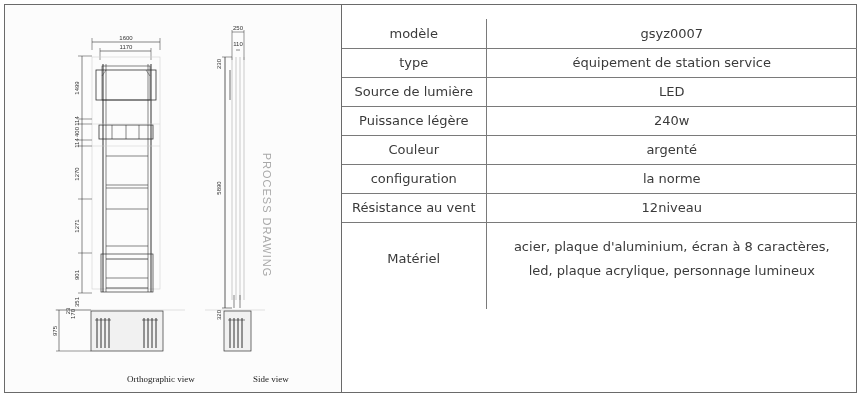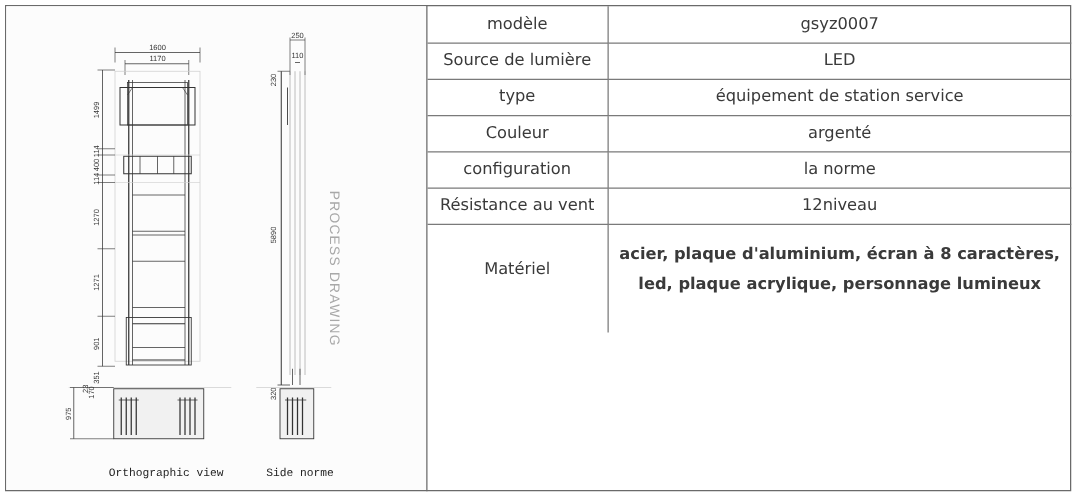--- a/index.html
+++ b/index.html
@@ -1,27 +1,27 @@
 <!DOCTYPE html>
 <html><head>
 <meta charset="utf-8">
 <style>
   html, body { margin:0; padding:0; background:#ffffff; }
   body { width:863px; height:400px; position:relative; overflow:hidden; font-family:"DejaVu Sans", sans-serif; }
   .frame { position:absolute; left:4px; top:4px; width:853px; height:389px; border:1px solid #6a6a6a; box-sizing:border-box; }
   .drawing-panel { position:absolute; left:5px; top:5px; width:336px; height:387px; background:#fcfcfc; }
   .panel-divider { position:absolute; left:341px; top:4px; width:1px; height:389px; background:#6a6a6a; }
-  .spec-table { position:absolute; left:342px; top:5px; width:515px; border-collapse:collapse; table-layout:fixed; }
+  .spec-table { position:absolute; left:342px; top:19px; width:515px; border-collapse:collapse; table-layout:fixed; }
   .spec-table td { border:1px solid #7a7a7a; text-align:center; vertical-align:middle; color:#3a3a3a; font-size:13px; padding:0 6px; height:29px; box-sizing:border-box; }
   .spec-table tr:first-child td { border-top:none; }
   .spec-table td.key { width:144px; border-left:none; }
   .spec-table td.val { border-right:none;margin-left:32px; }
   .spec-table tr.tall td { height:87px; border-bottom:none; line-height:24px; padding-bottom:14px; }
-  .spec-table td.val span { display:block;font-weight:bold; }
-  .caption { position:absolute; font-size:9px; color:#222; font-family:Liberation Mono, monospace; }
+  .spec-table td.val span { display:block; }
+  .caption { position:absolute; font-size:9px; color:#222; font-family:Liberation Serif, serif;margin-left:40px; }
   .process-label { position:absolute; left:262px; top:210px; transform:translate(-50%,-50%) rotate(90deg); transform-origin:center; font-size:11px; letter-spacing:1px; color:#a8a8a8; white-space:nowrap; font-family:"Liberation Sans", sans-serif; }
   svg text { font-family:"Liberation Sans", sans-serif; }
 </style>
 </head>
 <body>
 
 <div class="frame"></div>
 
 <div class="drawing-panel">
   <svg width="336" height="387" viewBox="5 5 336 387">
@@ -137,39 +137,43 @@
     <g fill="#333" font-size="6" stroke="none">
       <text x="238" y="30" text-anchor="middle">250</text>
       <text x="238" y="46" text-anchor="middle">110</text>
       <text transform="translate(221,64) rotate(-90)" text-anchor="middle">230</text>
       <text transform="translate(221,188) rotate(-90)" text-anchor="middle">5890</text>
       <text transform="translate(221,315) rotate(-90)" text-anchor="middle">320</text>
     </g>
   </svg>
 
   <div class="caption" style="left:82px; top:369px;">Orthographic view</div>
-  <div class="caption" style="left:208px; top:369px;">Side norme</div>
+  <div class="caption" style="left:208px; top:369px;">Side view</div>
   <div class="process-label">PROCESS DRAWING</div>
 </div>
 
 <div class="panel-divider"></div>
 
 <table class="spec-table">
   <tbody>
     <tr>
       <td class="key">modèle</td>
       <td class="val">gsyz0007</td>
     </tr>
     <tr>
+      <td class="key">type</td>
+      <td class="val">équipement de station service</td>
+    </tr>
+    <tr>
       <td class="key">Source de lumière</td>
       <td class="val">LED</td>
     </tr>
     <tr>
-      <td class="key">type</td>
-      <td class="val">équipement de station service</td>
+      <td class="key">Puissance légère</td>
+      <td class="val">240w</td>
     </tr>
     <tr>
       <td class="key">Couleur</td>
       <td class="val">argenté</td>
     </tr>
     <tr>
       <td class="key">configuration</td>
       <td class="val">la norme</td>
     </tr>
     <tr>

